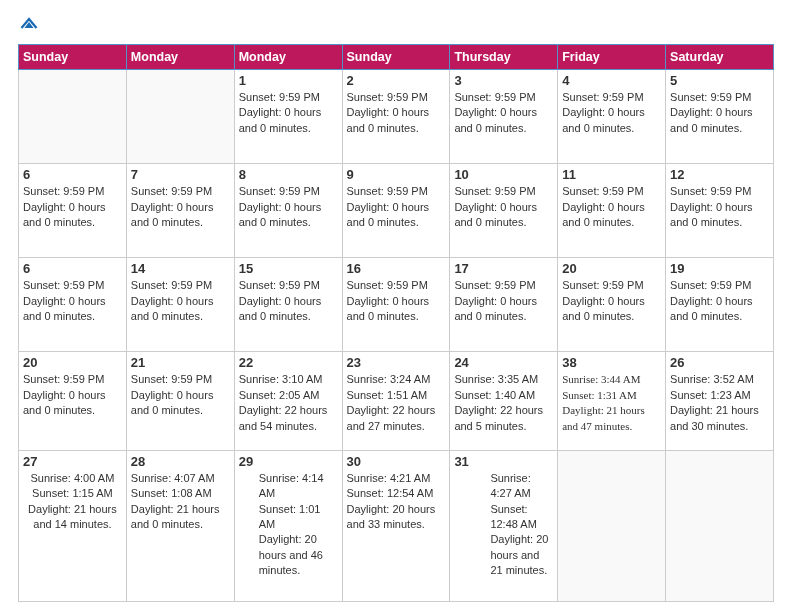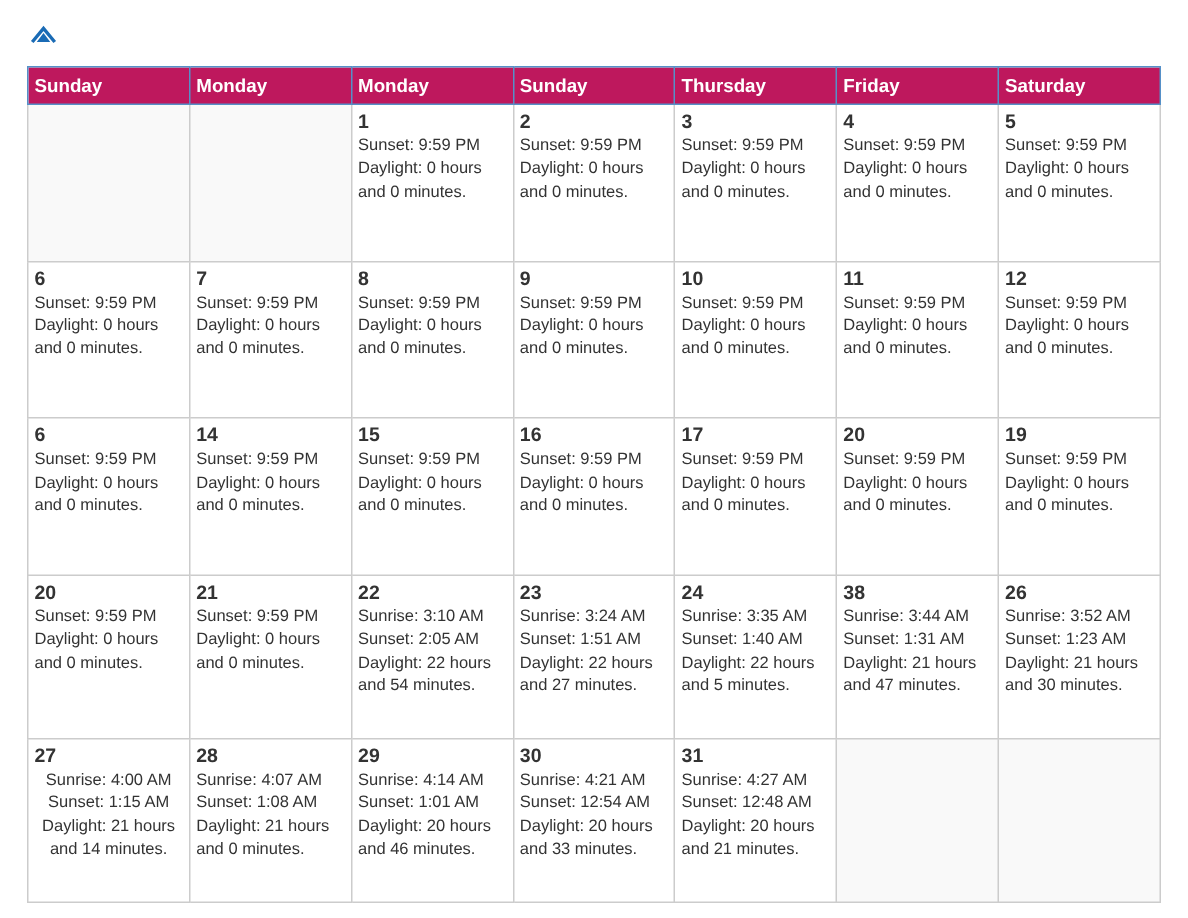--- a/index.html
+++ b/index.html
@@ -265,21 +265,21 @@
 Daylight: 22 hours and 27 minutes.</div>
           </td>
           <td>
             <span class="day-number">24</span>
             <div class="day-info" style="white-space: pre-line;">Sunrise: 3:35 AM
 Sunset: 1:40 AM
 Daylight: 22 hours and 5 minutes.</div>
           </td>
           <td>
             <span class="day-number">38</span>
-            <div class="day-info" style="white-space: pre-line;">Sunrise: 3:44 AM
+            <div class="day-info" style="white-space: pre-line; font-family: Liberation Serif, serif;">Sunrise: 3:44 AM
 Sunset: 1:31 AM
 Daylight: 21 hours and 47 minutes.</div>
           </td>
           <td>
             <span class="day-number">26</span>
             <div class="day-info" style="white-space: pre-line;">Sunrise: 3:52 AM
 Sunset: 1:23 AM
 Daylight: 21 hours and 30 minutes.</div>
           </td>
         </tr>
@@ -291,33 +291,33 @@
 Daylight: 21 hours and 14 minutes.</div>
           </td>
           <td>
             <span class="day-number">28</span>
             <div class="day-info" style="white-space: pre-line;">Sunrise: 4:07 AM
 Sunset: 1:08 AM
 Daylight: 21 hours and 0 minutes.</div>
           </td>
           <td>
             <span class="day-number">29</span>
-            <div class="day-info" style="white-space: pre-line;">Sunrise: 4:14 AM
+            <div class="day-info" style="white-space: pre-line; margin-left: 20px;">Sunrise: 4:14 AM
 Sunset: 1:01 AM
 Daylight: 20 hours and 46 minutes.</div>
           </td>
           <td>
             <span class="day-number">30</span>
             <div class="day-info" style="white-space: pre-line;">Sunrise: 4:21 AM
 Sunset: 12:54 AM
 Daylight: 20 hours and 33 minutes.</div>
           </td>
           <td>
             <span class="day-number">31</span>
-            <div class="day-info" style="white-space: pre-line;">Sunrise: 4:27 AM
+            <div class="day-info" style="white-space: pre-line; margin-left: 36px;">Sunrise: 4:27 AM
 Sunset: 12:48 AM
 Daylight: 20 hours and 21 minutes.</div>
           </td>
           <td class="empty-cell"></td>
           <td class="empty-cell"></td>
         </tr>
       </tbody>
   </table>
 </div>
 

